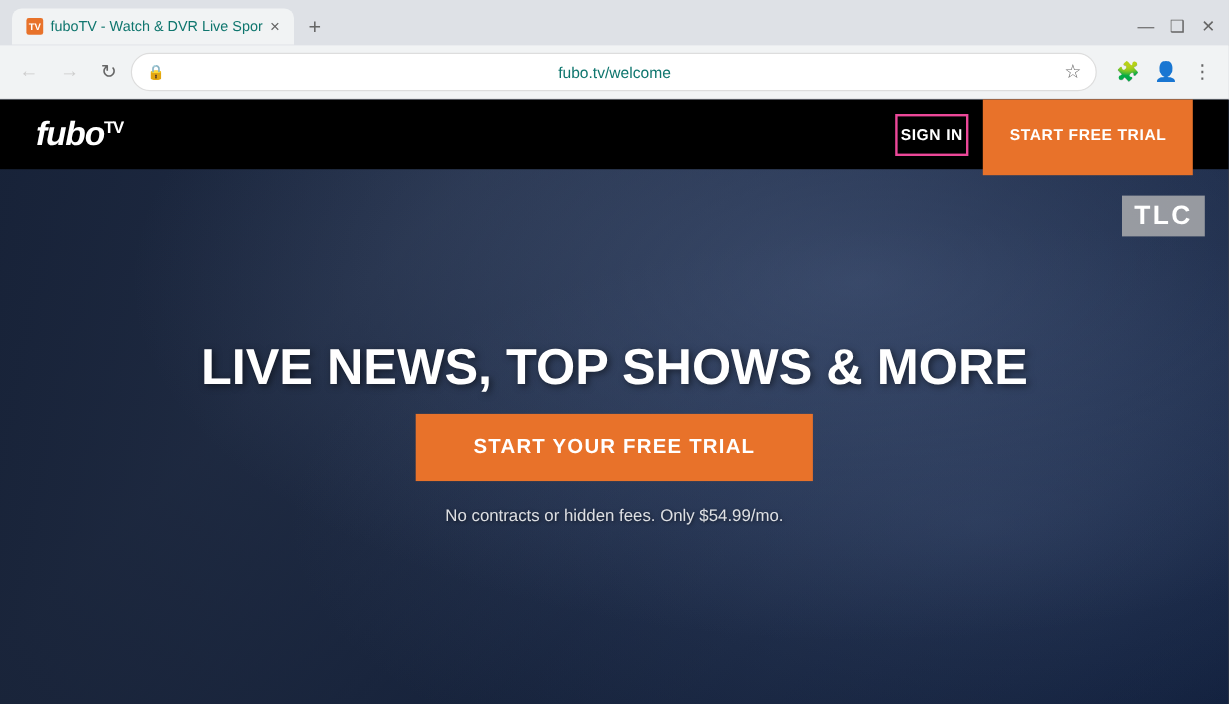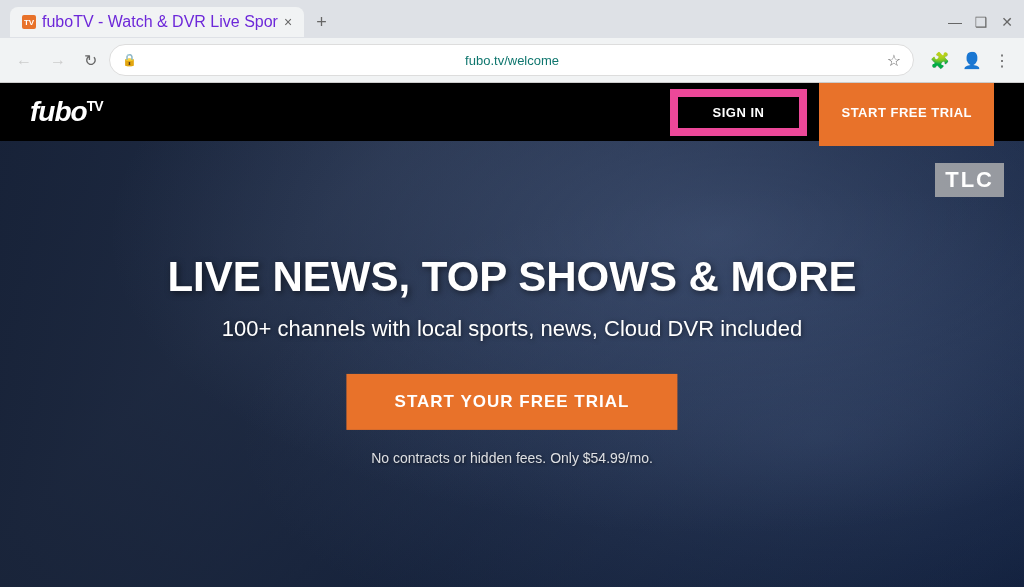--- a/index.html
+++ b/index.html
@@ -32,22 +32,22 @@
     }
     .tab-icon {
       width: 14px;
       height: 14px;
       background: #e8722a;
       border-radius: 2px;
       display: flex; align-items: center; justify-content: center;
       font-size: 8px; color: white; font-weight: bold;
     }
     .tab-title {
-      font-size: 16px;
-      color: #6d28d9;
+      font-size: 12px;
+      color: #0f766e;
       flex: 1;
       white-space: nowrap;
       overflow: hidden;
       text-overflow: ellipsis;
     }
     .tab-close {
       font-size: 14px;
       color: #666;
       cursor: pointer;
     }
@@ -161,25 +161,25 @@
       font-weight: 900;
     }
     .header-actions {
       margin-left: auto;
       display: flex;
       gap: 12px;
       align-items: center;
     }
     .signin-btn {
       background: transparent;
-      border: 8px solid #ec4899;
+      border: 2px solid #ec4899;
       color: white;
       font-size: 13px;
       font-weight: bold;
-      padding: 8px 35px;
+      padding: 8px 3px;
       cursor: pointer;
       letter-spacing: 0.5px;
     }
     .trial-btn-header {
       background: #e8722a;
       border: none;
       color: white;
       font-size: 13px;
       font-weight: bold;
       padding: 26px 22px;
@@ -329,17 +329,16 @@
     <div class="header-actions">
       <button class="signin-btn">SIGN IN</button>
       <button class="trial-btn-header">START FREE TRIAL</button>
     </div>
   </div>
 
   <div class="tlc-badge">TLC</div>
 
   <div class="hero-content">
     <h1 class="hero-headline">LIVE NEWS, TOP SHOWS &amp; MORE</h1>
-    <p class="hero-subheadline">100+ channels with local sports, news, Cloud DVR included</p>
     <button class="hero-trial-btn">START YOUR FREE TRIAL</button>
     <p class="hero-disclaimer">No contracts or hidden fees. Only $54.99/mo.</p>
   </div>
 </div>
 
 </body></html>

